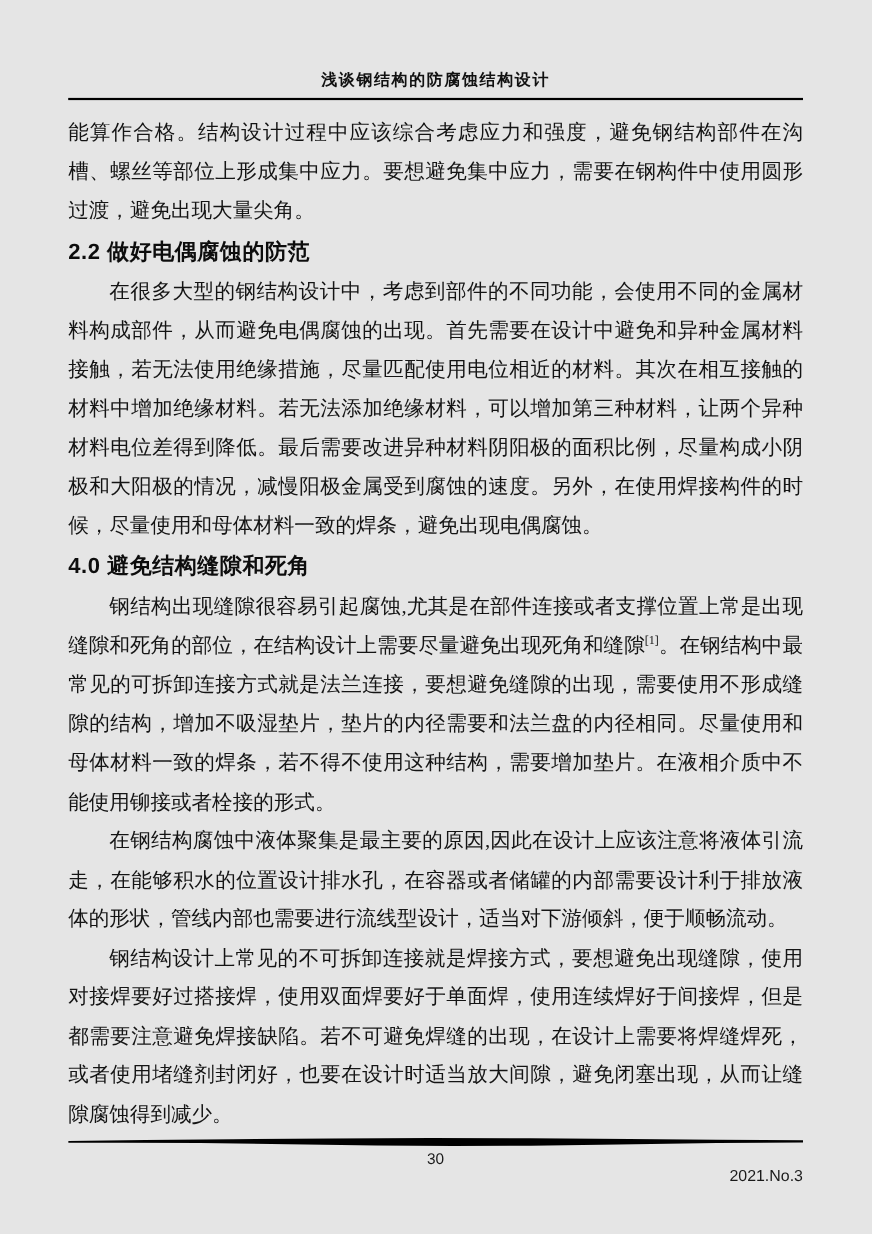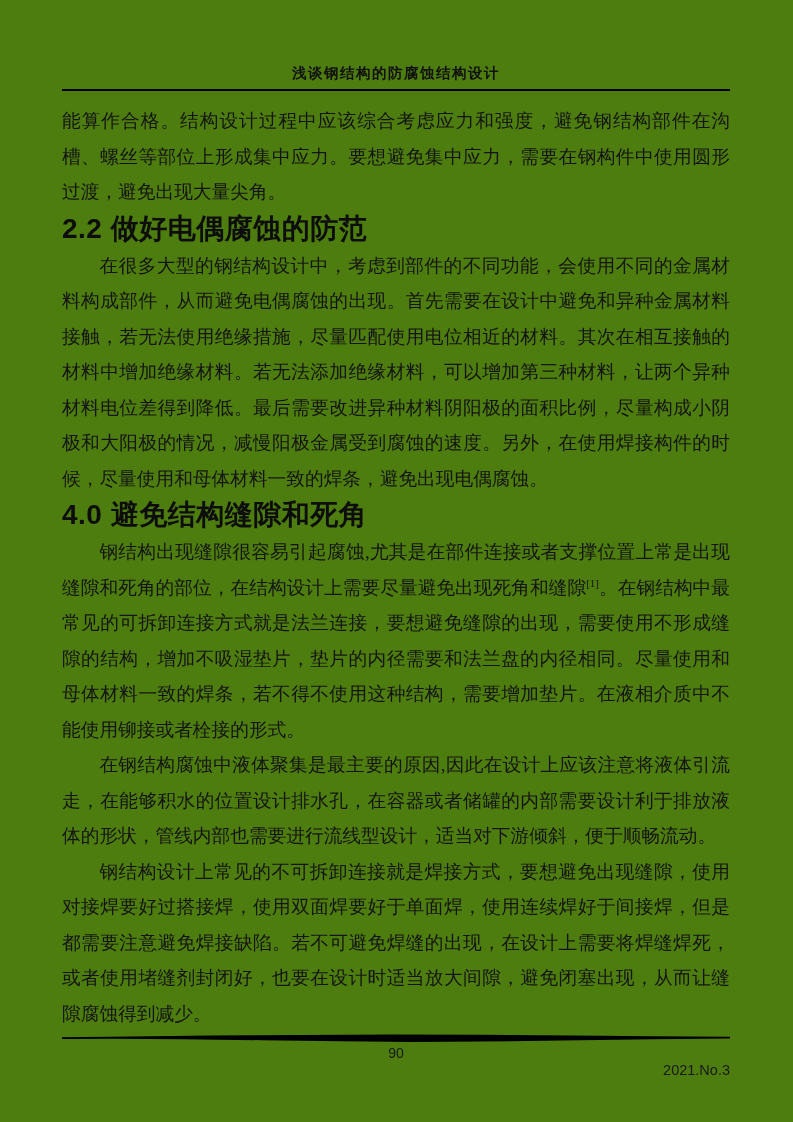--- a/index.html
+++ b/index.html
@@ -1,21 +1,21 @@
 <!DOCTYPE html>
 <html lang="zh"><head>
 <meta charset="utf-8">
 <style>
   html, body { margin: 0; padding: 0; background: #ffffff; }
   .page {
     position: relative;
     width: 793px;
     height: 1122px;
     margin: 0 auto;
-    background: #4d7c0f;
+    background: #e5e5e5;
     color: #111111;
     font-family: "Liberation Serif", "DejaVu Serif", serif;
     overflow: hidden;
     box-sizing: border-box;
   }
   .content { position: absolute; left: 62px; right: 63px; top: 0; }
 
   
   .running-head { padding-top: 62px; }
   .running-head-title {
@@ -43,21 +43,21 @@
     text-align-last: left;
     text-indent: 2em;
     color: #141414;
     word-break: break-all;
   }
   .para.no-indent { text-indent: 0; }
   .heading {
     margin: 0;
     font-family: "Liberation Sans", "DejaVu Sans", sans-serif;
     font-weight: bold;
-    font-size: 28px;
+    font-size: 20px;
     line-height: 38px;
     letter-spacing: 0.5px;
     color: #0d0d0d;
     text-align: left;
   }
   .ref {
     font-size: 11px;
     line-height: 0;
     vertical-align: super;
     letter-spacing: 0;
@@ -114,17 +114,17 @@
     </div>
   </div>
 
   <div class="footer">
     <svg class="footer-rule-svg" viewBox="0 0 668 9" preserveAspectRatio="none" aria-hidden="true">
       <polygon fill="#000000" points="
         0,3.2 70,2.4 150,1.6 240,0.9 330,0.5 420,0.8 510,1.5 590,2.2 668,2.7
         668,4.6 590,5.2 500,6.4 420,7.6 350,7.9 280,7.3 200,6.2 120,5.2 50,4.8 0,4.9"></polygon>
     </svg>
     <div class="footer-row">
-      <span class="page-number">90</span>
+      <span class="page-number">30</span>
       <span class="issue">2021.No.3</span>
     </div>
   </div>
 </div>
 
 </body></html>

